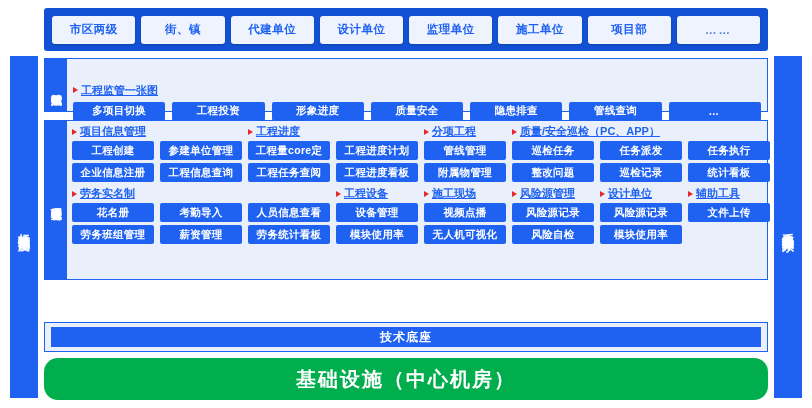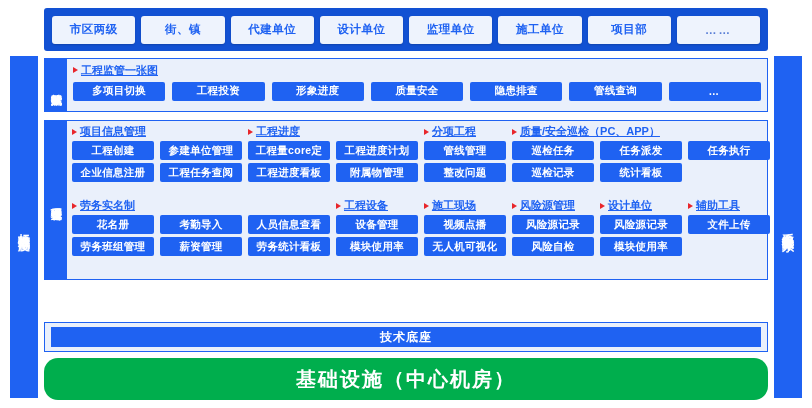--- a/index.html
+++ b/index.html
@@ -92,21 +92,21 @@
   }
   .panel-tab .vtext {
     writing-mode: vertical-rl;
     text-orientation: upright;
     white-space: nowrap;
     line-height: 1.2;
   }
   .panel-body {
     flex: 1 1 auto;
     position: relative;
-    padding: 0 6px 5px 6px;
+    padding: 20px 6px 5px 6px;
     box-sizing: border-box;
   }
 
   
   #panel-data { left: 44px; top: 58px; width: 724px; height: 54px; }
   .group-head {
     color: #1f62f2;
     font-size: 11px;
     font-weight: bold;
     text-decoration: underline;
@@ -139,21 +139,21 @@
     justify-content: center;
     white-space: nowrap;
     letter-spacing: .3px;
   }
   #data-chip-row .blue-chip { flex: 1 1 0; }
   #data-chip-row .blue-chip.dots { letter-spacing: 2px; }
 
   
   #panel-main { left: 44px; top: 120px; width: 724px; height: 160px; }
   #panel-main .panel-body { padding: 3px 5px 4px 5px; }
-  .mega-row { margin-bottom: 16px; }
+  .mega-row { margin-bottom: 4px; }
   .mega-row:last-child { margin-bottom: 0; }
   .head-line {
     display: flex;
     height: 15px;
     align-items: center;
     margin-bottom: 2px;
   }
   .grid-line {
     display: flex;
     gap: 6px;
@@ -312,20 +312,21 @@
             <div class="cell blue-chip">参建单位管理</div>
             <div class="cell blue-chip">工程量core定</div>
             <div class="cell blue-chip">工程进度计划</div>
             <div class="cell blue-chip">管线管理</div>
             <div class="cell blue-chip">巡检任务</div>
             <div class="cell blue-chip">任务派发</div>
             <div class="cell blue-chip">任务执行</div>
           </div>
           <div class="grid-line">
             <div class="cell blue-chip">企业信息注册</div>
+            <div class="cell blue-chip">工程信息查询</div>
             <div class="cell blue-chip">工程任务查阅</div>
             <div class="cell blue-chip">工程进度看板</div>
             <div class="cell blue-chip">附属物管理</div>
             <div class="cell blue-chip">整改问题</div>
             <div class="cell blue-chip">巡检记录</div>
             <div class="cell blue-chip">统计看板</div>
           </div>
         </div>
         <div class="mega-row">
           <div class="head-line">

